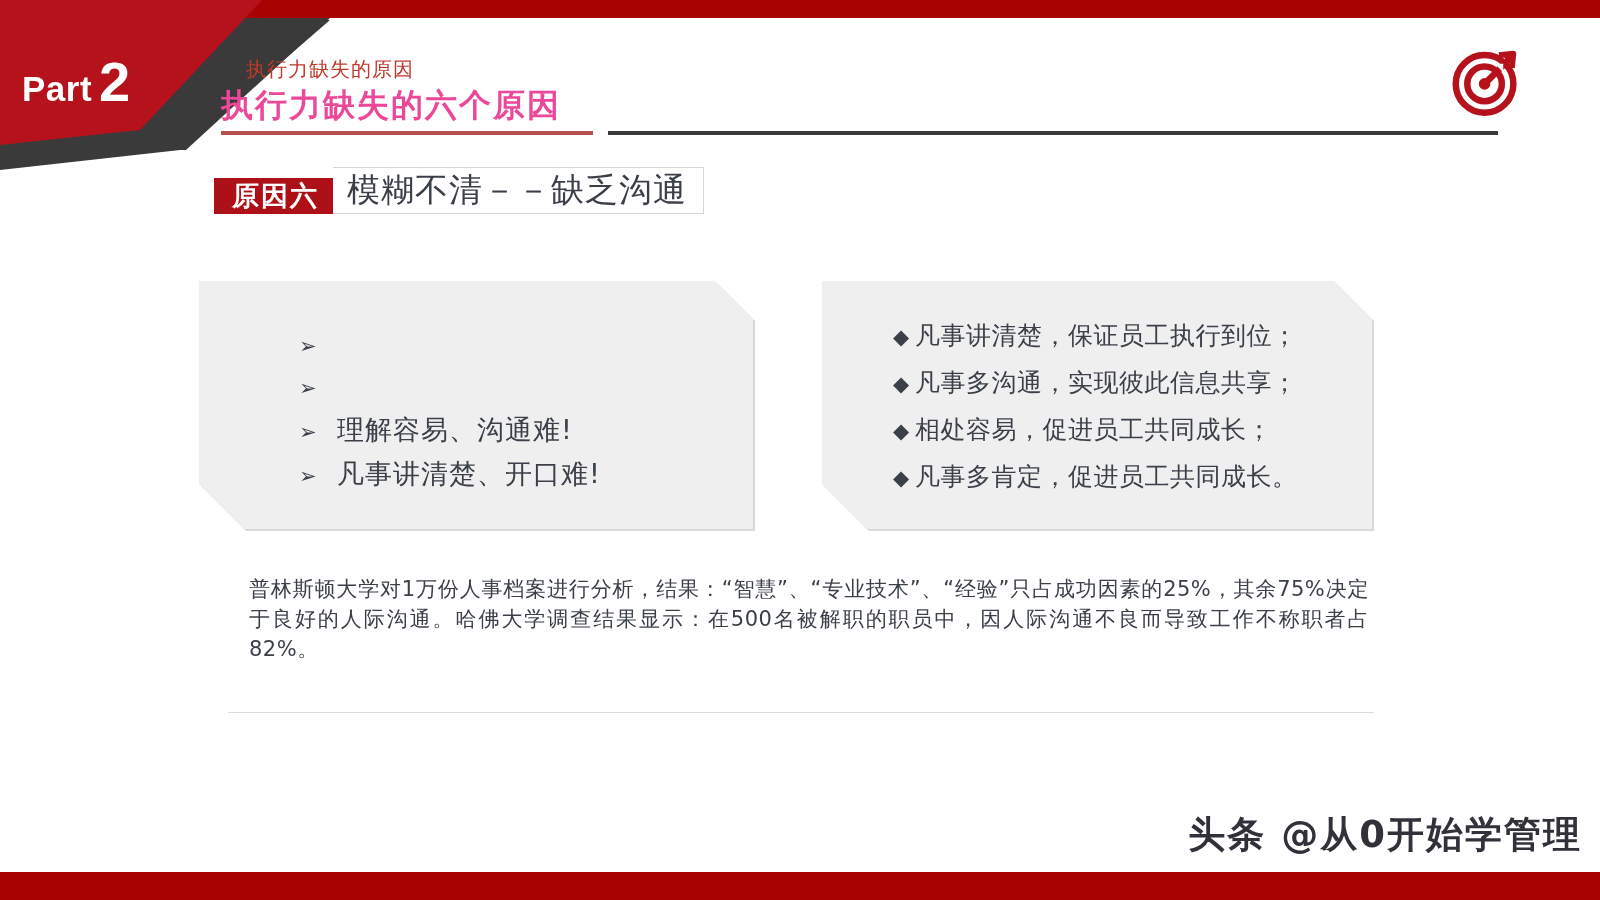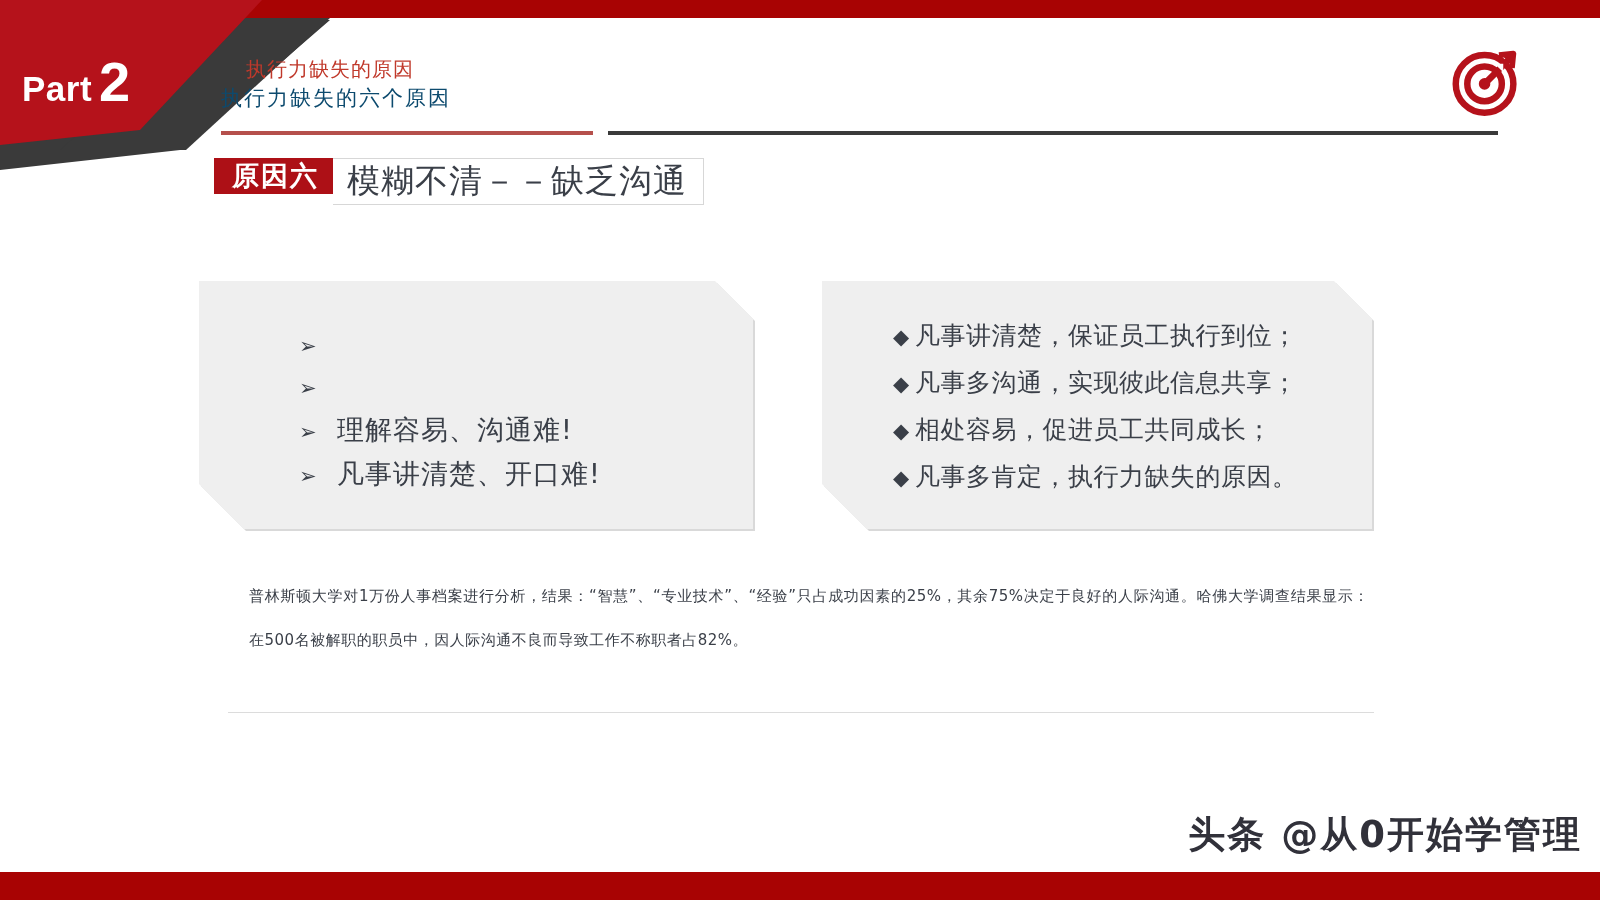--- a/index.html
+++ b/index.html
@@ -67,23 +67,23 @@
     font-size: 20px;
     color: #c0392b;
     font-family: "DejaVu Sans", "Liberation Sans", sans-serif;
     letter-spacing: 1px;
     white-space: nowrap;
     margin-left: 22px;
   }
   .header-title {
     position: absolute;
     left: 221px; top: 84px;
-    font-size: 21px;
-    font-weight: 400;
-    color: #0c4a6e;
+    font-size: 32px;
+    font-weight: 700;
+    color: #ec4899;
     letter-spacing: 2px;
     font-family: "DejaVu Sans", "Liberation Sans", sans-serif;
     white-space: nowrap;
   }
   .rule-red {
     position: absolute;
     left: 221px; top: 131px;
     width: 372px; height: 4px;
     background: #b5504c;
   }
@@ -99,21 +99,21 @@
     position: absolute;
     right: 78px; top: 45px;
     width: 72px; height: 72px;
   }
 
   
   .badge-row {
     position: absolute;
     left: 214px; top: 158px;
     display: flex;
-    align-items: flex-start;
+    align-items: flex-end;
     height: 56px;
   }
   .badge-tag {
     background: #ad1016;
     color: #ffffff;
     font-size: 27px;
     font-weight: 700;
     letter-spacing: 2px;
     font-family: "DejaVu Sans", "Liberation Sans", sans-serif;
     display: flex;
@@ -208,22 +208,22 @@
     width: 22px;
     font-size: 21px;
     color: #3a3f48;
   }
 
   
   .paragraph {
     position: absolute;
     left: 249px; top: 574px;
     width: 1120px;
-    font-size: 15px;
-    line-height: 44px;
+    font-size: 21px;
+    line-height: 30px;
     color: #3a3f48;
     letter-spacing: 0.5px;
     font-family: "DejaVu Sans", "Liberation Sans", sans-serif;
     text-align: justify;
   }
 
   .divider-faint {
     position: absolute;
     left: 228px; top: 712px;
     width: 1146px; height: 1px;
@@ -310,21 +310,21 @@
   <li class="bullet-item">
     <span class="marker-diamond">◆</span>
     <span>凡事多沟通，实现彼此信息共享；</span>
   </li>
   <li class="bullet-item">
     <span class="marker-diamond">◆</span>
     <span>相处容易，促进员工共同成长；</span>
   </li>
   <li class="bullet-item">
     <span class="marker-diamond">◆</span>
-    <span>凡事多肯定，执行力缺失的原因。</span>
+    <span>凡事多肯定，促进员工共同成长。</span>
   </li>
 </ul>
 
 <div class="paragraph">普林斯顿大学对1万份人事档案进行分析，结果：“智慧”、“专业技术”、“经验”只占成功因素的25%，其余75%决定于良好的人际沟通。哈佛大学调查结果显示：在500名被解职的职员中，因人际沟通不良而导致工作不称职者占82%。</div>
 <div class="divider-faint"></div>
 
 <div class="watermark">头条 @从0开始学管理</div>
 
 <div class="bottom-bar"></div>
 

